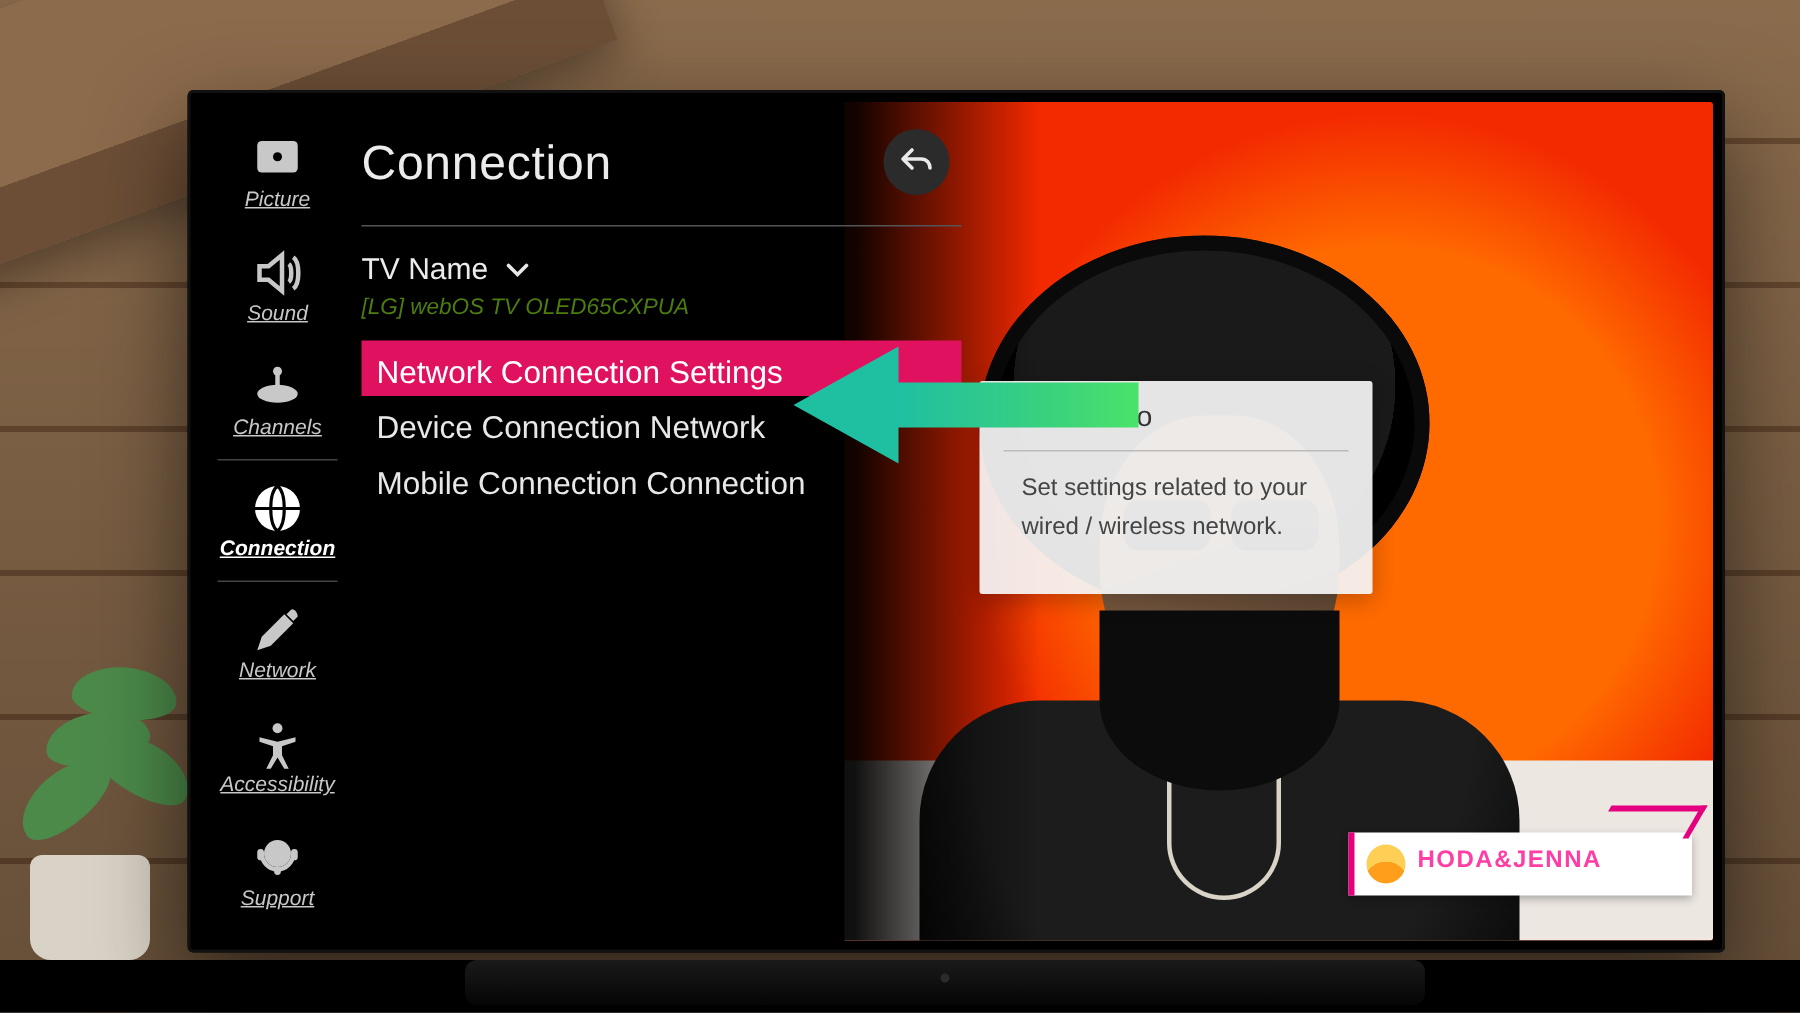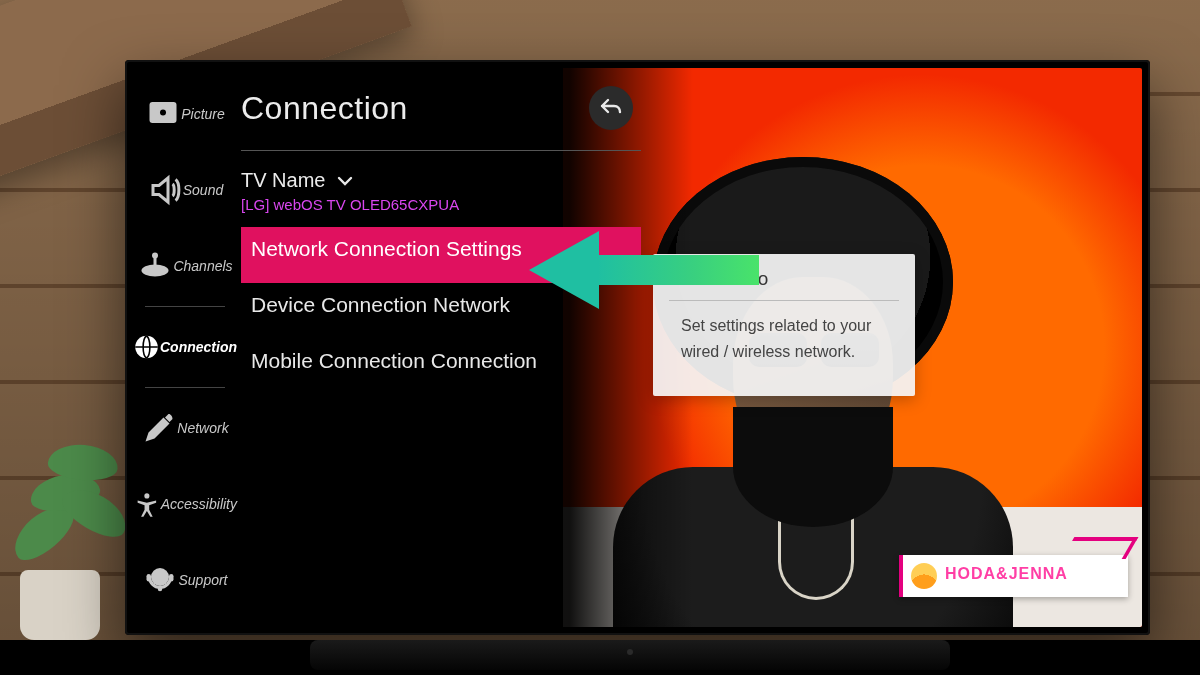--- a/index.html
+++ b/index.html
@@ -60,41 +60,41 @@
           background:radial-gradient(circle at 50% 100%,#ff9e1b 0 50%,#ffce55 50% 100%);}
   .chyron span{position:absolute;left:42px;top:10px;font-size:16px;letter-spacing:1px;color:#ff3ea5;font-weight:600;}
   .chyron .tab{position:absolute;right:-4px;top:-18px;width:60px;height:18px;border-top:4px solid #e4007f;border-right:4px solid #e4007f;transform:skewX(-30deg);}
 
   
   .overlay-grad{position:absolute;left:0;top:0;bottom:0;width:560px;
     background:linear-gradient(90deg,rgba(0,0,0,.93) 0 78%,rgba(0,0,0,0) 100%);}
 
   .sidebar{position:absolute;left:0;top:0;bottom:0;width:104px;display:flex;flex-direction:column;
            padding-top:8px;color:#c8c8c8;}
-  .side-item{flex:0 0 auto;display:flex;flex-direction:row;align-items:center;justify-content:center;
-             height:76px;cursor:pointer;font-style:italic;font-size:14px;}
+  .side-item{flex:0 0 auto;display:flex;flex-direction:column;align-items:center;justify-content:center;
+             height:76px;cursor:pointer;font-style:italic;font-size:14px;text-decoration:underline;}
   .side-item svg{width:36px;height:36px;fill:#c8c8c8;}
   .side-item.active{color:#fff;font-weight:700;}
   .side-item.active svg{fill:#fff;}
   .side-sep{height:1px;background:#444;margin:2px 12px;}
 
   .panel{position:absolute;left:108px;top:10px;width:400px;color:#ececec;}
   .panel-head{display:flex;align-items:center;height:60px;}
   .panel-title{font-size:32px;font-weight:400;letter-spacing:.5px;}
   .back-btn{margin-left:auto;margin-right:8px;width:44px;height:44px;border-radius:50%;background:#2b2b2b;
             display:flex;align-items:center;justify-content:center;cursor:pointer;}
   .back-btn svg{width:24px;height:24px;fill:#e9e9e9;}
   .panel hr{border:none;border-top:1px solid #555;margin:12px 0 16px;}
 
   .tvname{padding:2px 0 14px;}
   .tvname .row1{font-size:20px;}
   .tvname .chev{display:inline-block;margin-left:6px;}
-  .tvname .row2{font-size:15px;color:#d946ef;margin-top:4px;}
-
-  .menu-item{height:56px;line-height:44px;font-size:21px;padding:0 10px;color:#e8e8e8;cursor:pointer;}
+  .tvname .row2{font-size:15px;color:#4d7c0f;margin-top:4px;font-style:italic;}
+
+  .menu-item{height:37px;line-height:44px;font-size:21px;padding:0 10px;color:#e8e8e8;cursor:pointer;}
   .menu-item.selected{background:#e0115f;color:#fff;}
 
   
   .help{position:absolute;left:520px;top:186px;width:230px;background:rgba(245,245,245,.93);color:#444;
         border-radius:2px;padding:14px 16px 20px;box-shadow:0 4px 16px rgba(0,0,0,.25);}
   .help h4{margin:0 0 10px;font-size:19px;font-weight:500;color:#333;border-bottom:1px solid #bbb;padding-bottom:10px;white-space:nowrap;overflow:hidden;}
   .help p{margin:12px;font-size:16px;line-height:1.6;}
 
   
   .arrow{position:absolute;left:396px;top:163px;width:230px;height:78px;pointer-events:none;}

